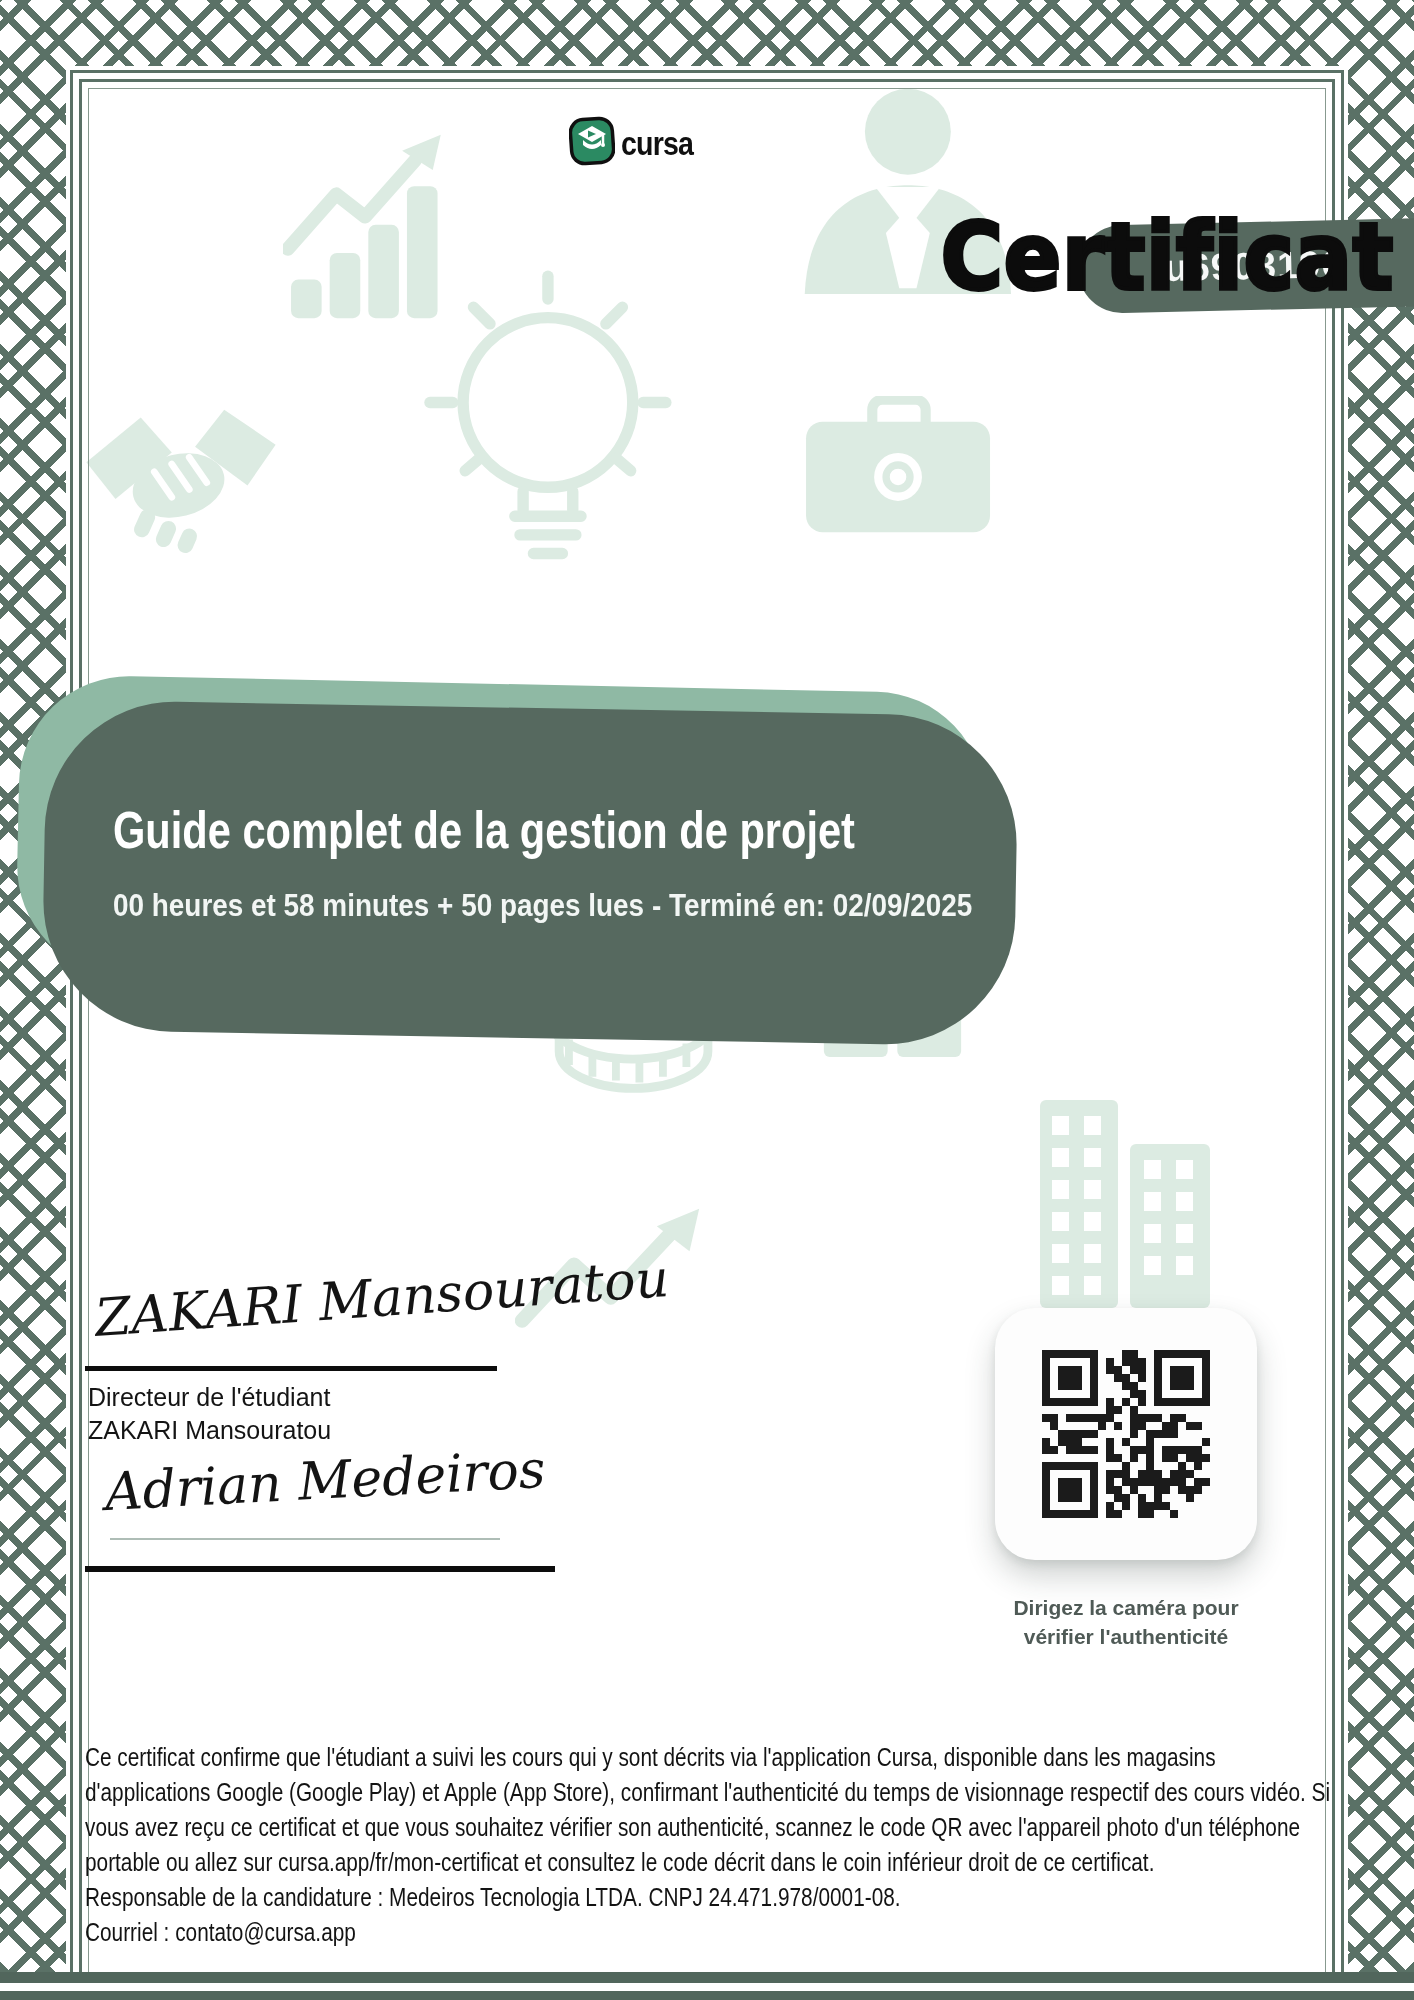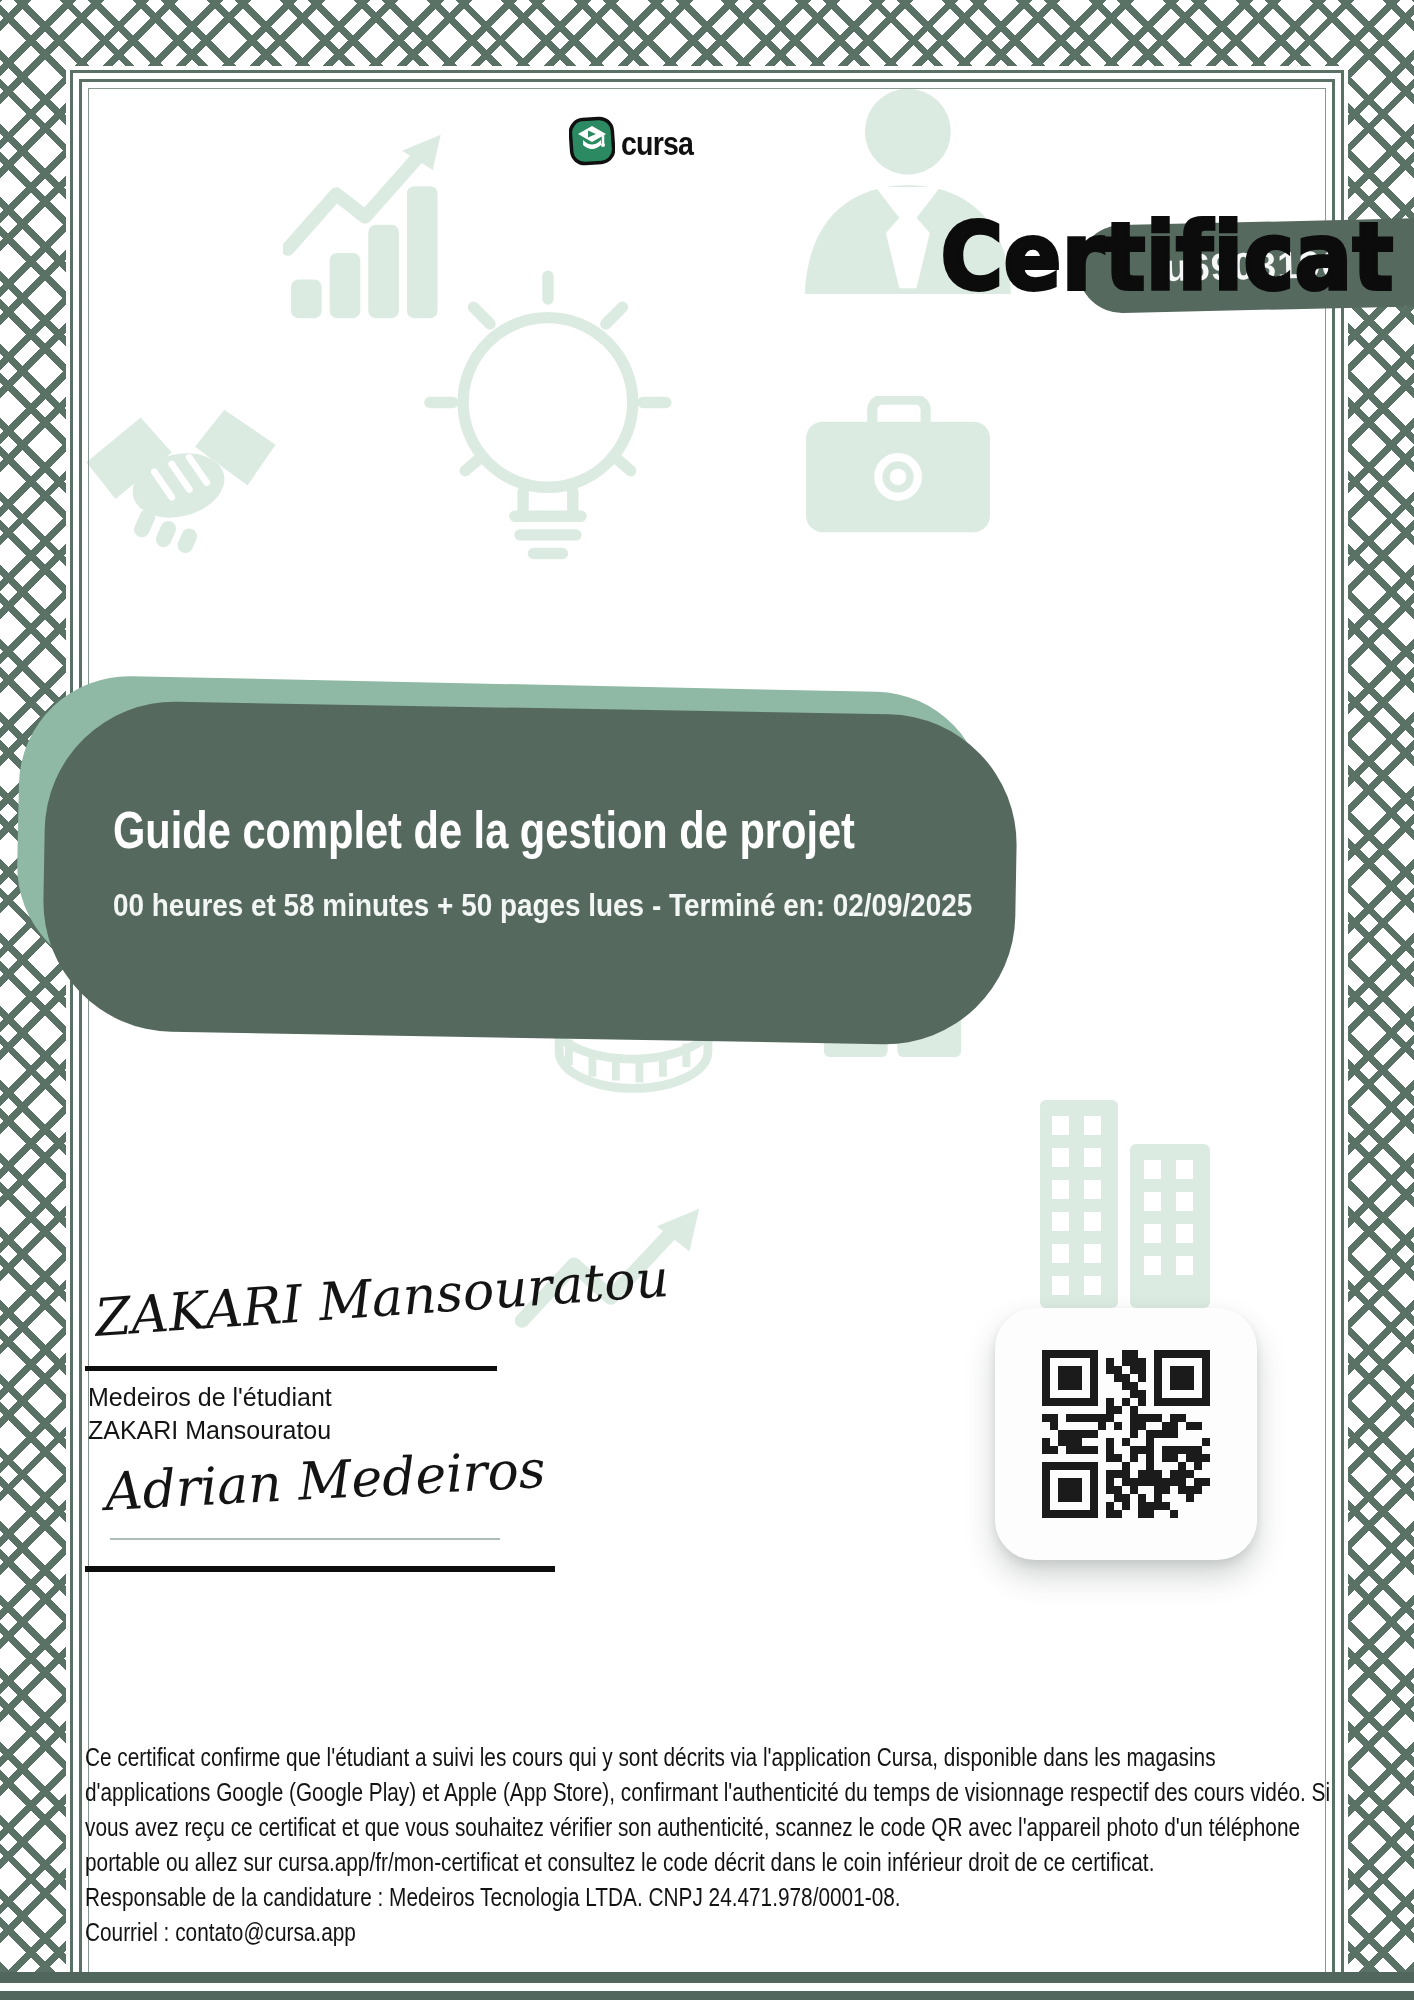--- a/index.html
+++ b/index.html
@@ -265,33 +265,37 @@
   </div>
 
   <div class="blob-light"></div>
   <div class="blob-dark"></div>
   <span class="course-title">Guide complet de la gestion de projet</span>
   <span class="course-meta">00 heures et 58 minutes + 50 pages lues - Terminé en: 02/09/2025</span>
 
   <span class="sig-script sig-script-student">ZAKARI Mansouratou</span>
   <div class="sig-line sig-line-student"></div>
   <div class="sig-text sig-text-student">
-    <div>Medeiros de l'étudiant</div>
+    <div>Directeur de l'étudiant</div>
     <div>ZAKARI Mansouratou</div>
   </div>
 
   <div class="sig-hairline"></div>
   <span class="sig-script sig-script-director">Adrian Medeiros</span>
   <div class="sig-line sig-line-director"></div>
 
   <div class="qr-card">
     <svg id="qr-svg" width="168" height="168" viewBox="0 0 168 168">
         <path d="M0,0h56v56h-56zM8,8h40v40h-40zM16,16h24v24h-24zM112,0h56v56h-56zM120,8h40v40h-40zM128,16h24v24h-24zM0,112h56v56h-56zM8,120h40v40h-40zM16,128h24v24h-24zM80,0h8v8h-8zM88,0h8v8h-8zM64,8h8v8h-8zM80,8h8v8h-8zM88,8h8v8h-8zM96,8h8v8h-8zM64,16h8v8h-8zM72,16h8v8h-8zM88,16h8v8h-8zM96,16h8v8h-8zM72,24h8v8h-8zM80,24h8v8h-8zM96,24h8v8h-8zM80,32h8v8h-8zM88,32h8v8h-8zM88,40h8v8h-8zM96,40h8v8h-8zM64,48h8v8h-8zM80,48h8v8h-8zM96,48h8v8h-8zM64,56h8v8h-8zM72,56h8v8h-8zM88,56h8v8h-8zM0,64h8v8h-8zM8,64h8v8h-8zM24,64h8v8h-8zM32,64h8v8h-8zM40,64h8v8h-8zM48,64h8v8h-8zM56,64h8v8h-8zM64,64h8v8h-8zM88,64h8v8h-8zM96,64h8v8h-8zM104,64h8v8h-8zM112,64h8v8h-8zM128,64h8v8h-8zM136,64h8v8h-8zM8,72h8v8h-8zM56,72h8v8h-8zM72,72h8v8h-8zM88,72h8v8h-8zM96,72h8v8h-8zM120,72h8v8h-8zM128,72h8v8h-8zM144,72h8v8h-8zM152,72h8v8h-8zM16,80h8v8h-8zM24,80h8v8h-8zM32,80h8v8h-8zM40,80h8v8h-8zM48,80h8v8h-8zM88,80h8v8h-8zM104,80h8v8h-8zM112,80h8v8h-8zM120,80h8v8h-8zM128,80h8v8h-8zM0,88h8v8h-8zM16,88h8v8h-8zM24,88h8v8h-8zM32,88h8v8h-8zM64,88h8v8h-8zM80,88h8v8h-8zM104,88h8v8h-8zM160,88h8v8h-8zM0,96h8v8h-8zM8,96h8v8h-8zM24,96h8v8h-8zM32,96h8v8h-8zM40,96h8v8h-8zM48,96h8v8h-8zM64,96h8v8h-8zM88,96h8v8h-8zM96,96h8v8h-8zM104,96h8v8h-8zM120,96h8v8h-8zM128,96h8v8h-8zM136,96h8v8h-8zM144,96h8v8h-8zM152,96h8v8h-8zM64,104h8v8h-8zM72,104h8v8h-8zM88,104h8v8h-8zM104,104h8v8h-8zM120,104h8v8h-8zM128,104h8v8h-8zM144,104h8v8h-8zM152,104h8v8h-8zM160,104h8v8h-8zM80,112h8v8h-8zM104,112h8v8h-8zM136,112h8v8h-8zM152,112h8v8h-8zM64,120h8v8h-8zM72,120h8v8h-8zM80,120h8v8h-8zM96,120h8v8h-8zM104,120h8v8h-8zM112,120h8v8h-8zM128,120h8v8h-8zM136,120h8v8h-8zM144,120h8v8h-8zM64,128h8v8h-8zM80,128h8v8h-8zM88,128h8v8h-8zM96,128h8v8h-8zM104,128h8v8h-8zM112,128h8v8h-8zM120,128h8v8h-8zM128,128h8v8h-8zM136,128h8v8h-8zM152,128h8v8h-8zM160,128h8v8h-8zM64,136h8v8h-8zM72,136h8v8h-8zM88,136h8v8h-8zM112,136h8v8h-8zM120,136h8v8h-8zM136,136h8v8h-8zM144,136h8v8h-8zM152,136h8v8h-8zM72,144h8v8h-8zM80,144h8v8h-8zM96,144h8v8h-8zM112,144h8v8h-8zM144,144h8v8h-8zM64,152h8v8h-8zM80,152h8v8h-8zM96,152h8v8h-8zM104,152h8v8h-8zM112,152h8v8h-8zM120,152h8v8h-8zM64,160h8v8h-8zM72,160h8v8h-8zM96,160h8v8h-8zM104,160h8v8h-8zM128,160h8v8h-8z" fill="#1b1b1b" fill-rule="evenodd"></path>
       </svg>
   </div>
+  <div class="qr-caption">
+    <div>Dirigez la caméra pour</div>
+    <div>vérifier l'authenticité</div>
+  </div>
 
   <div class="footer">
     <p>Ce certificat confirme que l'étudiant a suivi les cours qui y sont décrits via l'application Cursa, disponible dans les magasins d'applications Google (Google Play) et Apple (App Store), confirmant l'authenticité du temps de visionnage respectif des cours vidéo. Si vous avez reçu ce certificat et que vous souhaitez vérifier son authenticité, scannez le code QR avec l'appareil photo d'un téléphone portable ou allez sur cursa.app/fr/mon-certificat et consultez le code décrit dans le coin inférieur droit de ce certificat.</p>
     <p>Responsable de la candidature : Medeiros Tecnologia LTDA. CNPJ 24.471.978/0001-08.</p>
     <p>Courriel : contato@cursa.app</p>
   </div>
 
 </div>
 
 </body></html>

